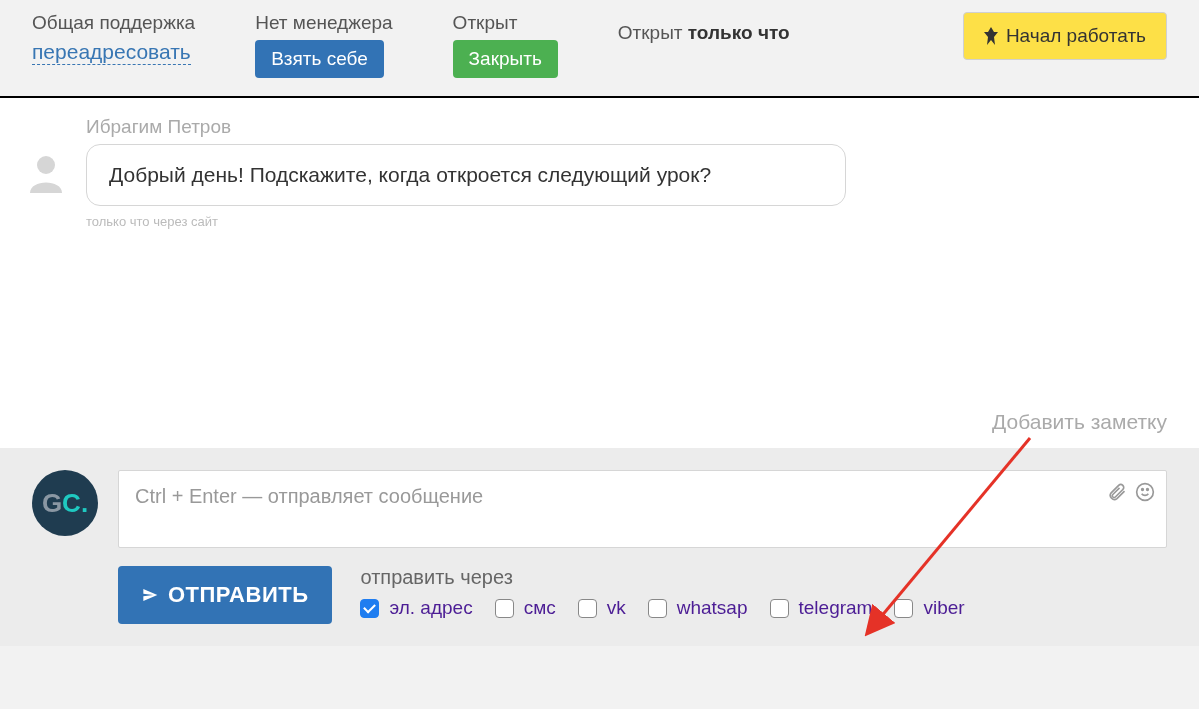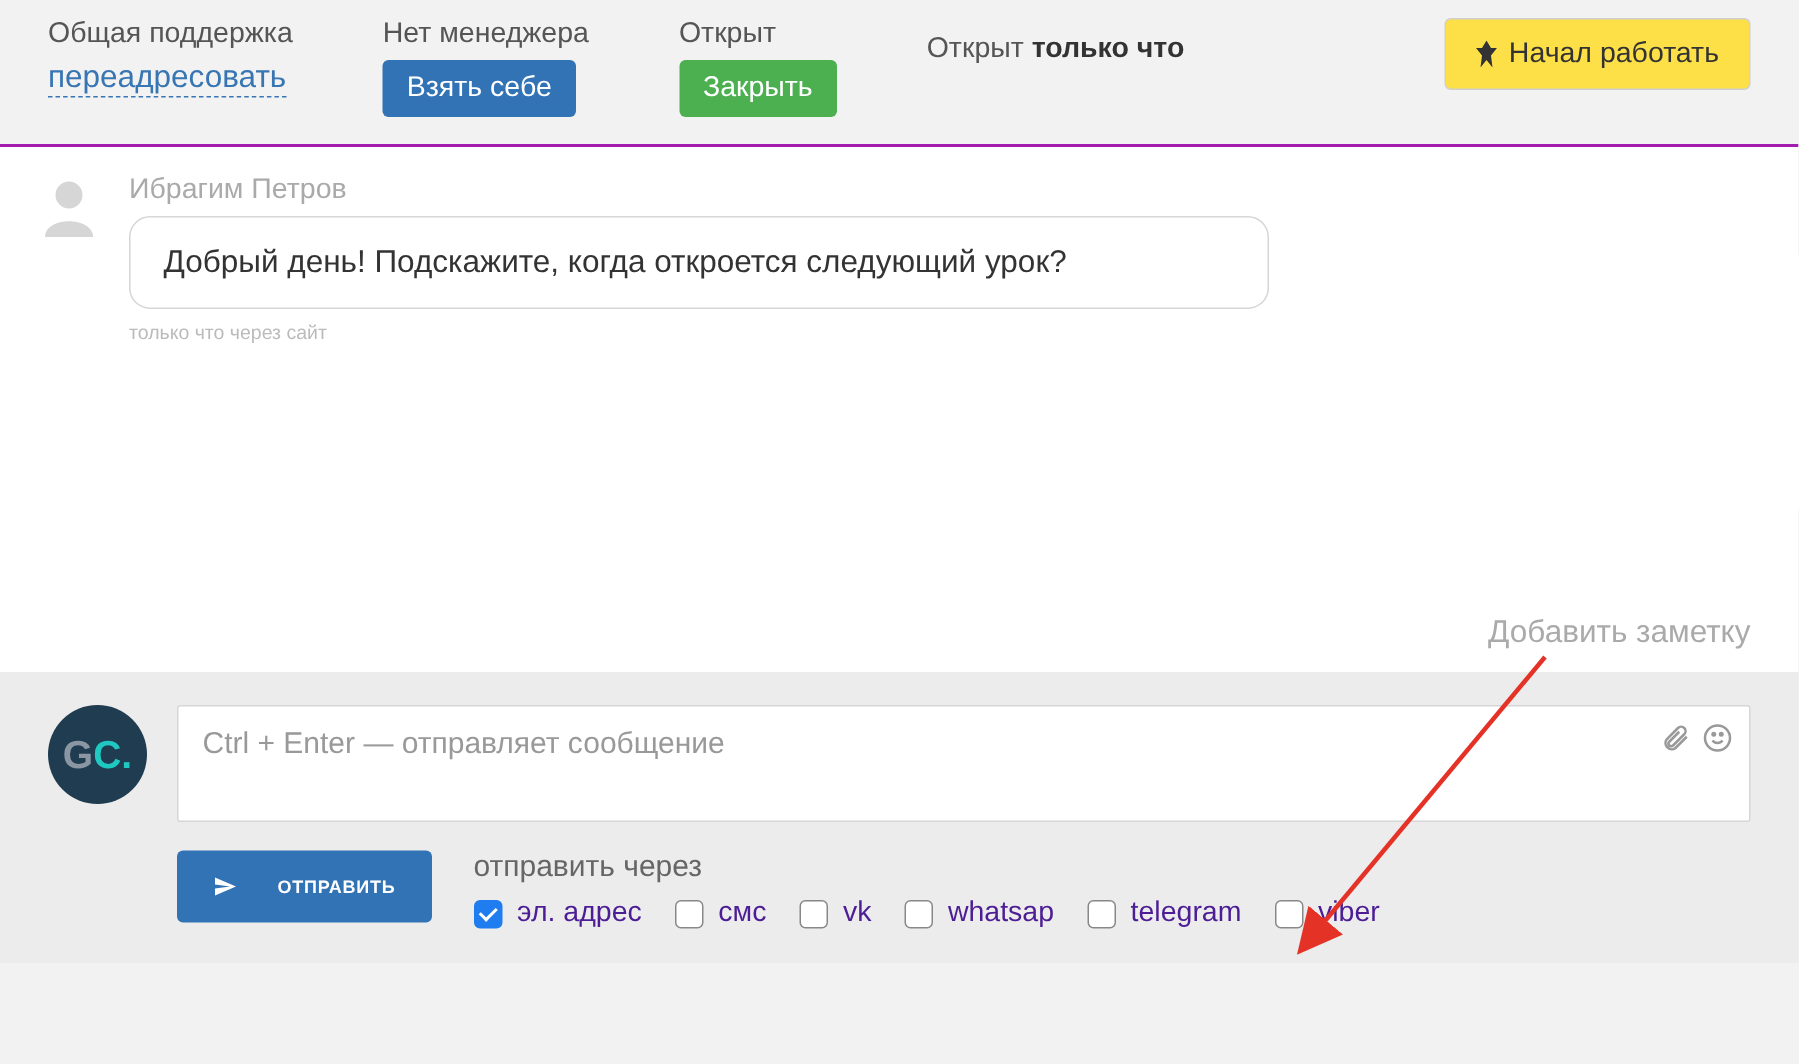--- a/index.html
+++ b/index.html
@@ -9,21 +9,21 @@
     width: 1199px;
     height: 709px;
     overflow: hidden;
     color: #444;
   }
   .top-bar {
     display: flex;
     align-items: flex-start;
     padding: 12px 32px 18px 32px;
     background: #f2f2f2;
-    border-bottom: 2px solid #a21caf;
+    border-bottom: 2px solid #000000;
     gap: 60px;
   }
   .tb-item { display: flex; flex-direction: column; gap: 6px; }
   .tb-label { font-size: 19px; color: #555; }
   .link-dashed {
     color: #3876b3;
     font-size: 21px;
     border-bottom: 1px dashed #3876b3;
     width: fit-content;
     cursor: pointer;
@@ -54,21 +54,21 @@
     gap: 8px;
     cursor: pointer;
   }
 
   .conversation {
     background: #fff;
     padding: 18px 32px 12px 24px;
     min-height: 350px;
     position: relative;
   }
-  .msg { display: flex; gap: 18px; }
+  .msg { display: flex; gap: 18px; align-items: center; }
   .avatar-user {
     width: 44px; height: 44px;
     position: relative;
   }
   .avatar-user svg { width: 44px; height: 44px; }
   .msg-body { flex: 1; }
   .user-name { font-size: 19px; color: #aaa; margin-bottom: 6px; }
   .bubble {
     border: 1px solid #d6d6d6;
     border-radius: 14px;
@@ -134,26 +134,26 @@
     display: flex;
     align-items: flex-start;
     gap: 28px;
   }
   .send-btn {
     background: #3273b5;
     color: #fff;
     border: none;
     border-radius: 4px;
     padding: 16px 24px;
-    font-size: 12px;
+    font-size: 22px;
     font-weight: 600;
     letter-spacing: 0.5px;
     display: flex;
     align-items: center;
-    gap: 27px;
+    gap: 10px;
     cursor: pointer;
   }
   .channels { display: flex; flex-direction: column; gap: 8px; flex:1; }
   .channels-label { font-size: 20px; color: #666; }
   .channel-list { display: flex; gap: 22px; align-items: center; flex-wrap: wrap; }
   .channel-opt { display: flex; align-items: center; gap: 10px; font-size: 19px; color: #4c1d95; cursor: pointer; }
   .cb {
     width: 19px; height: 19px;
     border: 1.5px solid #888;
     border-radius: 4px;

